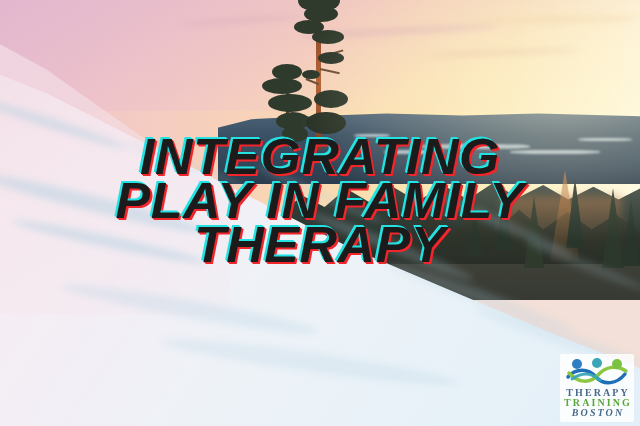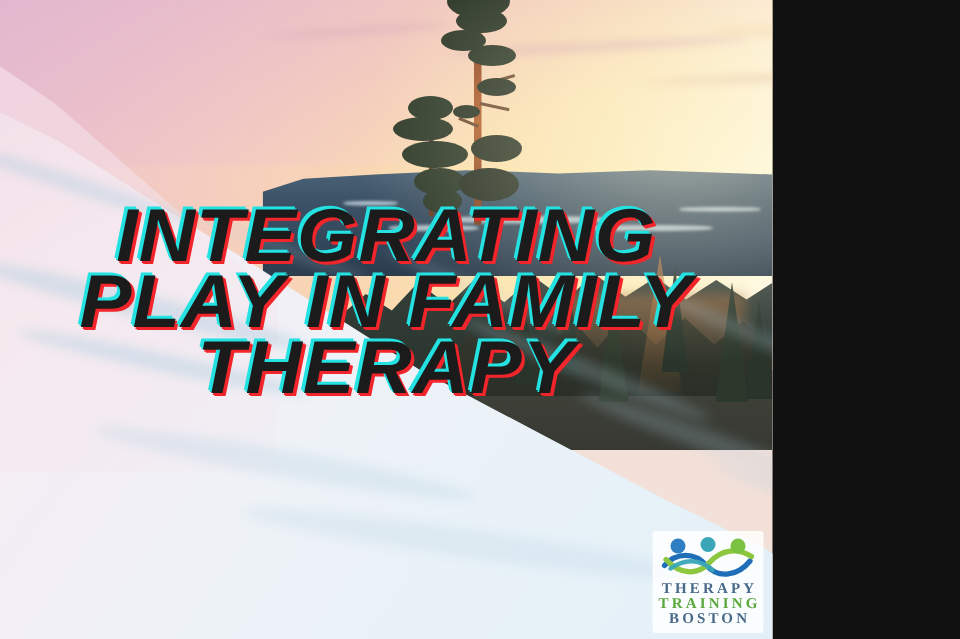--- a/index.html
+++ b/index.html
@@ -1,21 +1,21 @@
 <!DOCTYPE html>
 <html><head>
 <meta charset="utf-8">
 <title>Event Promo Graphic</title>
 <style>
   html,body{margin:0;padding:0;background:#111;}
   *{box-sizing:border-box;}
 
   .poster{
     position:relative;
-    width:515px;height:426px;
+    width:640px;height:426px;
     overflow:hidden;
     font-family:"Liberation Sans", sans-serif;
     background:#f3e0d8;
   }
 
   
   .bg{position:absolute;inset:0;overflow:hidden;}
 
   
   .sky{
@@ -237,21 +237,21 @@
   .logo-word{
     display:block;
     font-family:"Liberation Serif", serif;
     font-weight:700;
     font-size:10px;
     letter-spacing:2.1px;
     text-indent:2.1px;
   }
   .lw-therapy{color:#4a6a8a;}
   .lw-training{color:#5aa83c;}
-  .lw-boston{color:#4a6a8a;}
+  .lw-boston{color:#4a6a8a;font-style:italic;}
 </style>
 </head>
 <body>
 
 <div class="poster">
 
   <div class="bg">
     <div class="sky"></div>
     <div class="sky-top"></div>
 

